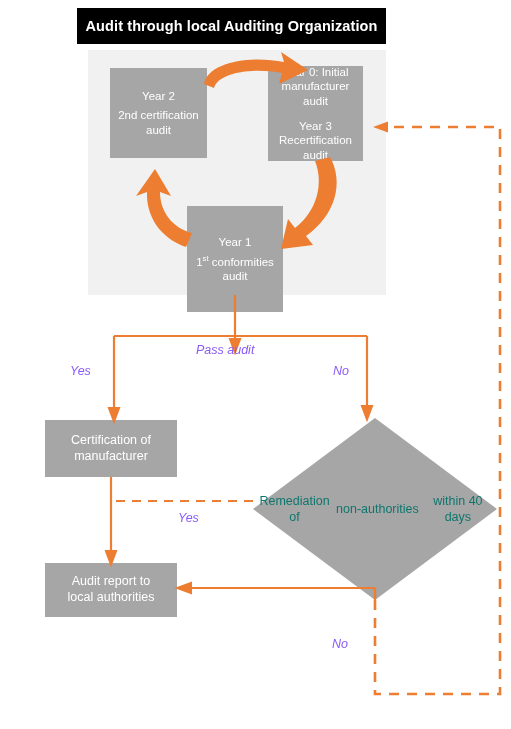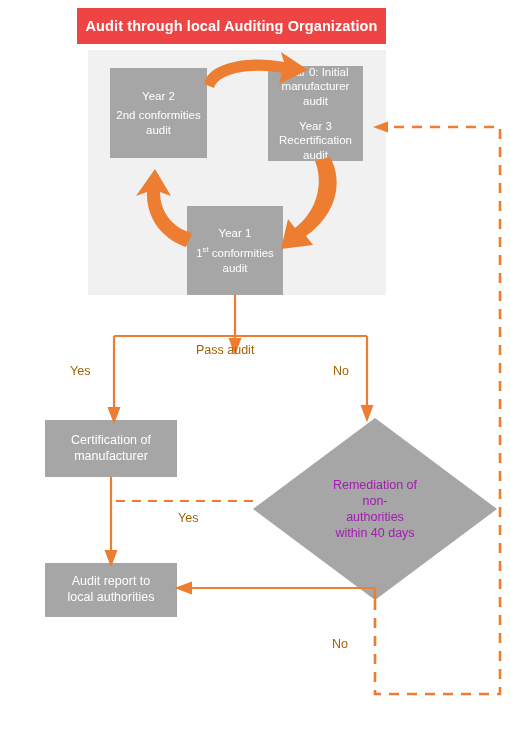--- a/index.html
+++ b/index.html
@@ -17,21 +17,21 @@
     height: 729px;
     background: #ffffff;
     overflow: hidden;
   }
   .abs { position: absolute; }
 
   
   #title-bar {
     left: 77px; top: 8px;
     width: 309px; height: 36px;
-    background: #ef4444;
+    background: #000000;
     color: #ffffff;
     font-size: 14.5px;
     font-weight: bold;
     display: flex;
     align-items: center;
     justify-content: center;
     letter-spacing: .1px;
   }
 
   
@@ -47,81 +47,82 @@
     color: #ffffff;
     display: flex;
     flex-direction: column;
     align-items: center;
     justify-content: center;
     text-align: center;
     line-height: 1.25;
   }
   #box-year2 { left: 110px; top: 68px; width: 97px; height: 90px; font-size: 11.5px; }
   #box-year03 { left: 268px; top: 66px; width: 95px; height: 95px; font-size: 11.5px; }
-  #box-year1 { left: 187px; top: 206px; width: 96px; height: 89px; font-size: 11.5px; }
+  #box-year1 { left: 187px; top: 206px; width: 96px; height: 106px; font-size: 11.5px; }
   #box-cert  { left: 45px;  top: 420px; width: 132px; height: 57px; font-size: 12.5px; }
   #box-report{ left: 45px;  top: 563px; width: 132px; height: 54px; font-size: 12.5px; }
 
   .gbox .line1 { margin-bottom: 5px; }
   .hrule {
     width: 52px; height: 1px;
     background: #ffffff;
     margin: 6px 0 5px 0;
   }
 
   
   #diamond-wrap {
     left: 253px; top: 418px;
     width: 244px; height: 182px;
   }
   #diamond-label {
     position: absolute;
     left: 0; top: 0; width: 100%; height: 100%;
-    display: flex; flex-direction: column;
+    display: flex; flex-direction: row;
     align-items: center; justify-content: center;
-    color: #a21caf;
+    color: #0f766e;
     font-size: 12.5px;
     line-height: 1.3;
     text-align: center;
     pointer-events: none;
   }
 
   
   #connectors {
     left: 0; top: 0;
     width: 511px; height: 729px;
     pointer-events: none;
   }
 
   
   .flabel {
-    color: #a16207;
+    color: #8b5cf6;
     font-size: 12.5px;
     white-space: nowrap;
+    font-style: italic;
   }
   #lbl-pass { left: 196px; top: 343px; }
   #lbl-yes-top { left: 70px; top: 364px; }
   #lbl-no-top { left: 333px; top: 364px; }
   #lbl-yes-mid { left: 178px; top: 511px; }
   #lbl-no-bottom { left: 332px; top: 637px; }
 
   sup { font-size: 0.68em; vertical-align: super; }
 </style>
 </head>
 <body>
 
 <div id="canvas">
 
   <div class="abs" id="title-bar">Audit through local Auditing Organization</div>
 
   <div class="abs" id="cycle-panel"></div>
 
   <div class="abs gbox" id="box-year2">
     <div class="line1">Year 2</div>
-    <div>2nd conformities</div>
+    <div>2nd certification</div>
     <div>audit</div>
   </div>
 
   <div class="abs gbox" id="box-year03">
     <div>Year 0: Initial</div>
     <div>manufacturer audit</div>
     <div class="hrule"></div>
     <div>Year 3</div>
     <div>Recertification</div>
     <div>audit</div>

